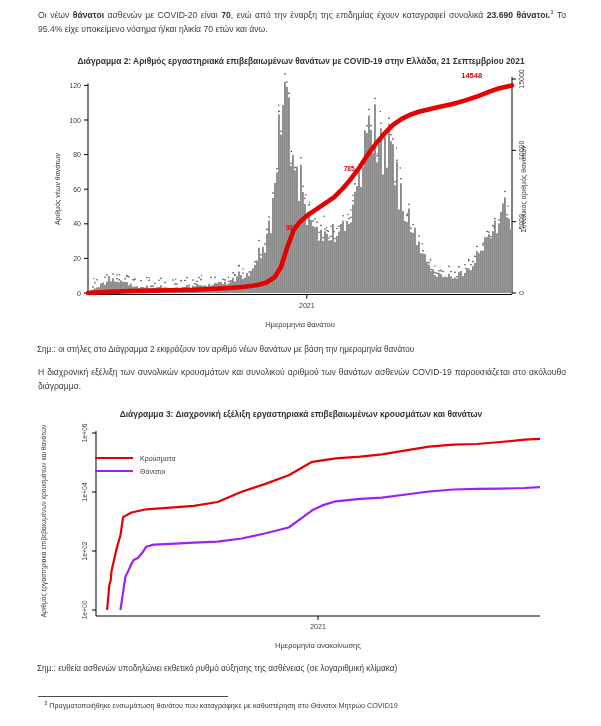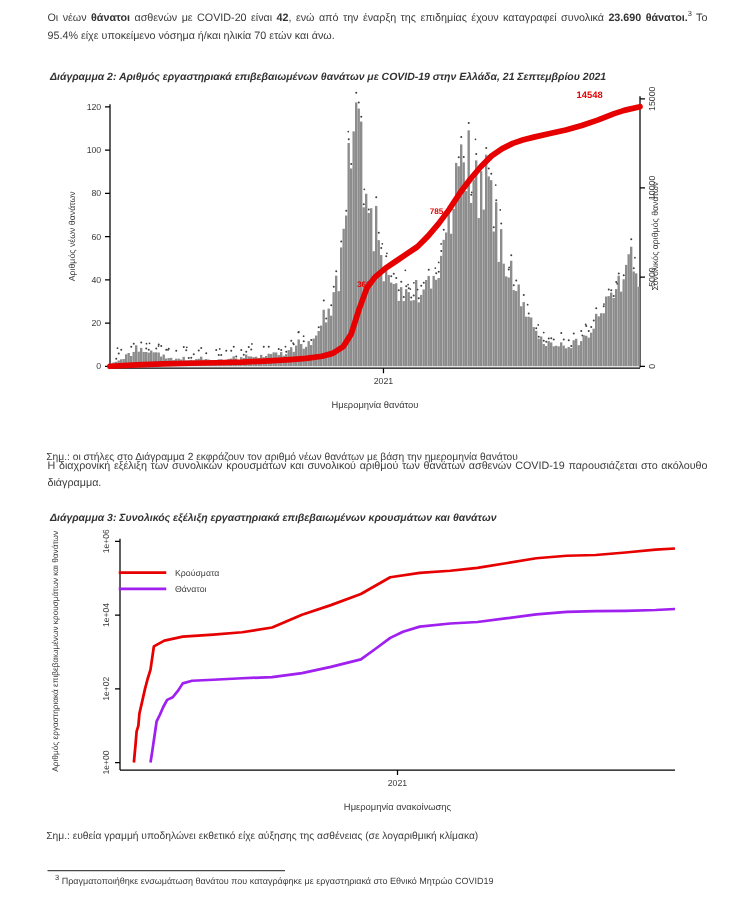--- a/index.html
+++ b/index.html
@@ -2,32 +2,32 @@
 <html><head>
 <meta charset="utf-8">
 <style>
   html,body{margin:0;padding:0;background:#fff;}
   #page{position:relative;width:601px;height:726px;background:#ffffff;overflow:hidden;
         font-family:"Liberation Sans", sans-serif;color:#3b3b3b;}
   .abs{position:absolute;}
   .body-text{font-size:8.6px;line-height:1.62;text-align:justify;color:#3b3b3b;}
   .body-text b{color:#333;}
   .note{font-size:8.2px;color:#3b3b3b;}
-  .chart-title{font-size:8.4px;font-weight:bold;text-align:left;color:#333;font-style:italic;}
+  .chart-title{font-size:8.4px;font-weight:bold;text-align:center;color:#333;}
   sup{font-size:6px;}
   .fn-sep{border-top:1px solid #4a4a4a;width:190px;height:0;}
   .footnote{font-size:7.2px;color:#3b3b3b;}
   svg text{font-family:"Liberation Sans", sans-serif;}
 </style>
 </head>
 <body>
 
 <div id="page">
 
-  <div class="abs body-text" style="left:38px;top:8px;width:528px;"><span>Οι νέων </span><b>θάνατοι</b><span> ασθενών με COVID-20 είναι </span><b>42</b><span>, ενώ από την έναρξη της επιδημίας έχουν καταγραφεί συνολικά </span><b>23.690 θάνατοι.</b><sup>3</sup><span>  Το 95.4% είχε υποκείμενο νόσημα ή/και ηλικία 70 ετών και άνω.</span></div>
+  <div class="abs body-text" style="left:38px;top:8px;width:528px;"><span>Οι νέων </span><b>θάνατοι</b><span> ασθενών με COVID-20 είναι </span><b>70</b><span>, ενώ από την έναρξη της επιδημίας έχουν καταγραφεί συνολικά </span><b>23.690 θάνατοι.</b><sup>3</sup><span>  Το 95.4% είχε υποκείμενο νόσημα ή/και ηλικία 70 ετών και άνω.</span></div>
 
   <div class="abs chart-title" style="left:40px;top:56px;width:522px;">Διάγραμμα 2: Αριθμός εργαστηριακά επιβεβαιωμένων θανάτων με COVID-19 στην Ελλάδα, 21 Σεπτεμβρίου 2021</div>
 
   <svg id="chart2-svg" class="abs" style="left:30px;top:52px;" width="545" height="290">
       <line x1="58" y1="31.400000000000006" x2="58" y2="242" stroke="#000" stroke-width="1"></line>
       <line x1="54" y1="241" x2="58" y2="241" stroke="#000" stroke-width="1"></line>
       <text x="51" y="243.5" font-size="7" fill="#3b3b3b" text-anchor="end">0</text>
       <line x1="54" y1="206.4" x2="58" y2="206.4" stroke="#000" stroke-width="1"></line>
       <text x="51" y="208.9" font-size="7" fill="#3b3b3b" text-anchor="end">20</text>
       <line x1="54" y1="171.8" x2="58" y2="171.8" stroke="#000" stroke-width="1"></line>
@@ -436,25 +436,25 @@
         <circle cx="475" cy="139.4740264157361" r="0.8" fill="#3f3f3f"></circle>
         <circle cx="477" cy="162.67997712703902" r="0.8" fill="#3f3f3f"></circle>
         <circle cx="477.9424691158347" cy="154.16700838079225" r="0.7" fill="#3f3f3f"></circle>
       </g>
       <path d="M58.0 241.0 L79.2 239.9 L100.4 239.1 L121.6 238.6 L142.8 238.2 L164.0 237.7 L185.2 236.7 L202.2 235.7 L214.9 234.7 L227.6 233.0 L236.1 230.7 L244.6 225.3 L250.9 215.3 L257.3 195.3 L263.6 178.2 L270.0 169.7 L278.5 162.5 L287.0 156.8 L295.4 151.1 L303.9 145.4 L312.4 136.9 L320.9 126.9 L329.4 115.5 L337.8 102.6 L346.3 91.2 L354.8 81.2 L363.3 72.7 L371.8 66.9 L380.2 62.7 L388.7 59.8 L397.2 57.7 L409.9 54.8 L422.6 52.0 L435.4 48.4 L448.1 44.1 L460.8 39.1 L469.3 36.3 L482.0 33.4" fill="none" stroke="#e60000" stroke-width="4.6" stroke-linecap="round" stroke-linejoin="round"></path>
       <text x="261.096" y="177.51333333333332" font-size="6.5" font-weight="bold" fill="#e60000" text-anchor="middle">362</text>
       <text x="319.18399999999997" y="119.02" font-size="6.5" font-weight="bold" fill="#e60000" text-anchor="middle">785</text>
       <text x="441.72" y="26.28666666666666" font-size="7.5" font-weight="bold" fill="#e60000" text-anchor="middle">14548</text>
     </svg>
 
-  <div class="abs note" style="left:37px;top:345px;width:540px;margin-top:16px;">Σημ.: οι στήλες στο Διάγραμμα 2 εκφράζουν τον αριθμό νέων θανάτων με βάση την ημερομηνία θανάτου</div>
+  <div class="abs note" style="left:37px;top:345px;width:540px;">Σημ.: οι στήλες στο Διάγραμμα 2 εκφράζουν τον αριθμό νέων θανάτων με βάση την ημερομηνία θανάτου</div>
 
   <div class="abs body-text" style="left:38px;top:366px;width:528px;">Η διαχρονική εξέλιξη των συνολικών κρουσμάτων και συνολικού αριθμού των θανάτων ασθενών COVID-19 παρουσιάζεται στο ακόλουθο διάγραμμα.</div>
 
-  <div class="abs chart-title" style="left:40px;top:409px;width:522px;">Διάγραμμα 3: Συνολικός εξέλιξη εργαστηριακά επιβεβαιωμένων κρουσμάτων και θανάτων</div>
+  <div class="abs chart-title" style="left:40px;top:409px;width:522px;">Διάγραμμα 3: Διαχρονική εξέλιξη εργαστηριακά επιβεβαιωμένων κρουσμάτων και θανάτων</div>
 
   <svg id="chart3-svg" class="abs" style="left:30px;top:405px;" width="545" height="252">
       <line x1="66" y1="26" x2="66" y2="211" stroke="#000" stroke-width="1"></line>
       <line x1="62" y1="205" x2="66" y2="205" stroke="#000" stroke-width="1"></line>
       <text x="57" y="205" font-size="6.8" fill="#3b3b3b" text-anchor="middle" transform="rotate(-90 57 205)">1e+00</text>
       <line x1="62" y1="146" x2="66" y2="146" stroke="#000" stroke-width="1"></line>
       <text x="57" y="146" font-size="6.8" fill="#3b3b3b" text-anchor="middle" transform="rotate(-90 57 146)">1e+02</text>
       <line x1="62" y1="87" x2="66" y2="87" stroke="#000" stroke-width="1"></line>
       <text x="57" y="87" font-size="6.8" fill="#3b3b3b" text-anchor="middle" transform="rotate(-90 57 87)">1e+04</text>
       <line x1="62" y1="28" x2="66" y2="28" stroke="#000" stroke-width="1"></line>
@@ -467,19 +467,19 @@
       <g>
         <line x1="65" y1="53" x2="103" y2="53" stroke="#e60000" stroke-width="2.2"></line>
         <text x="110" y="55.6" font-size="7" fill="#3b3b3b">Κρούσματα</text>
         <line x1="65" y1="66" x2="103" y2="66" stroke="#a020f0" stroke-width="2.2"></line>
         <text x="110" y="68.6" font-size="7" fill="#3b3b3b">Θάνατοι</text>
       </g>
       <path d="M77.1 205.0 L78.4 190.9 L79.3 180.1 L80.7 175.5 L81.5 166.0 L83.8 155.9 L86.0 146.1 L88.2 137.8 L90.4 130.7 L93.1 112.1 L101.5 107.5 L116.2 104.3 L140.6 102.7 L163.7 100.8 L187.7 97.0 L211.6 86.8 L234.7 79.1 L258.7 70.2 L282.2 56.8 L305.8 53.3 L330.2 51.6 L351.9 49.3 L375.9 45.4 L399.0 41.6 L423.4 39.6 L446.5 39.0 L470.5 37.0 L494.5 34.7 L510.0 33.8" fill="none" stroke="#e60000" stroke-width="2.2" stroke-linejoin="round"></path>
       <path d="M90.4 205.0 L91.8 196.1 L93.5 184.4 L95.3 172.1 L98.0 166.6 L100.6 160.6 L103.7 154.9 L108.2 152.8 L112.6 147.3 L116.2 141.7 L123.7 139.6 L140.6 138.8 L163.7 137.6 L187.7 136.7 L211.6 133.5 L234.7 128.5 L258.7 122.5 L270.2 114.2 L282.2 105.3 L292.4 100.4 L305.8 96.3 L330.2 93.8 L351.9 92.6 L375.9 89.5 L399.0 86.5 L423.4 84.5 L446.5 83.9 L470.5 83.7 L494.5 83.0 L510.0 82.2" fill="none" stroke="#a020f0" stroke-width="2.2" stroke-linejoin="round"></path>
     </svg>
 
-  <div class="abs note" style="left:37px;top:664px;width:540px;">Σημ.: ευθεία γραμμή υποδηλώνει εκθετικό είχε αύξησης της ασθένειας (σε λογαριθμική κλίμακα)</div>
+  <div class="abs note" style="left:37px;top:664px;width:540px;">Σημ.: ευθεία ασθενών υποδηλώνει εκθετικό ρυθμό αύξησης της ασθένειας (σε λογαριθμική κλίμακα)</div>
 
   <div class="abs fn-sep" style="left:38px;top:696px;"></div>
 
-  <div class="abs footnote" style="left:44px;top:700px;width:520px;"><sup>3</sup> <span>Πραγματοποιήθηκε ενσωμάτωση θανάτου που καταγράφηκε με εργαστηριακά στο Εθνικό Μητρώο COVID19</span></div>
+  <div class="abs footnote" style="left:44px;top:700px;width:520px;"><sup>3</sup> <span>Πραγματοποιήθηκε ενσωμάτωση θανάτου που καταγράφηκε με καθυστέρηση στο Θάνατοι Μητρώο COVID19</span></div>
 
 </div>
 
 </body></html>

